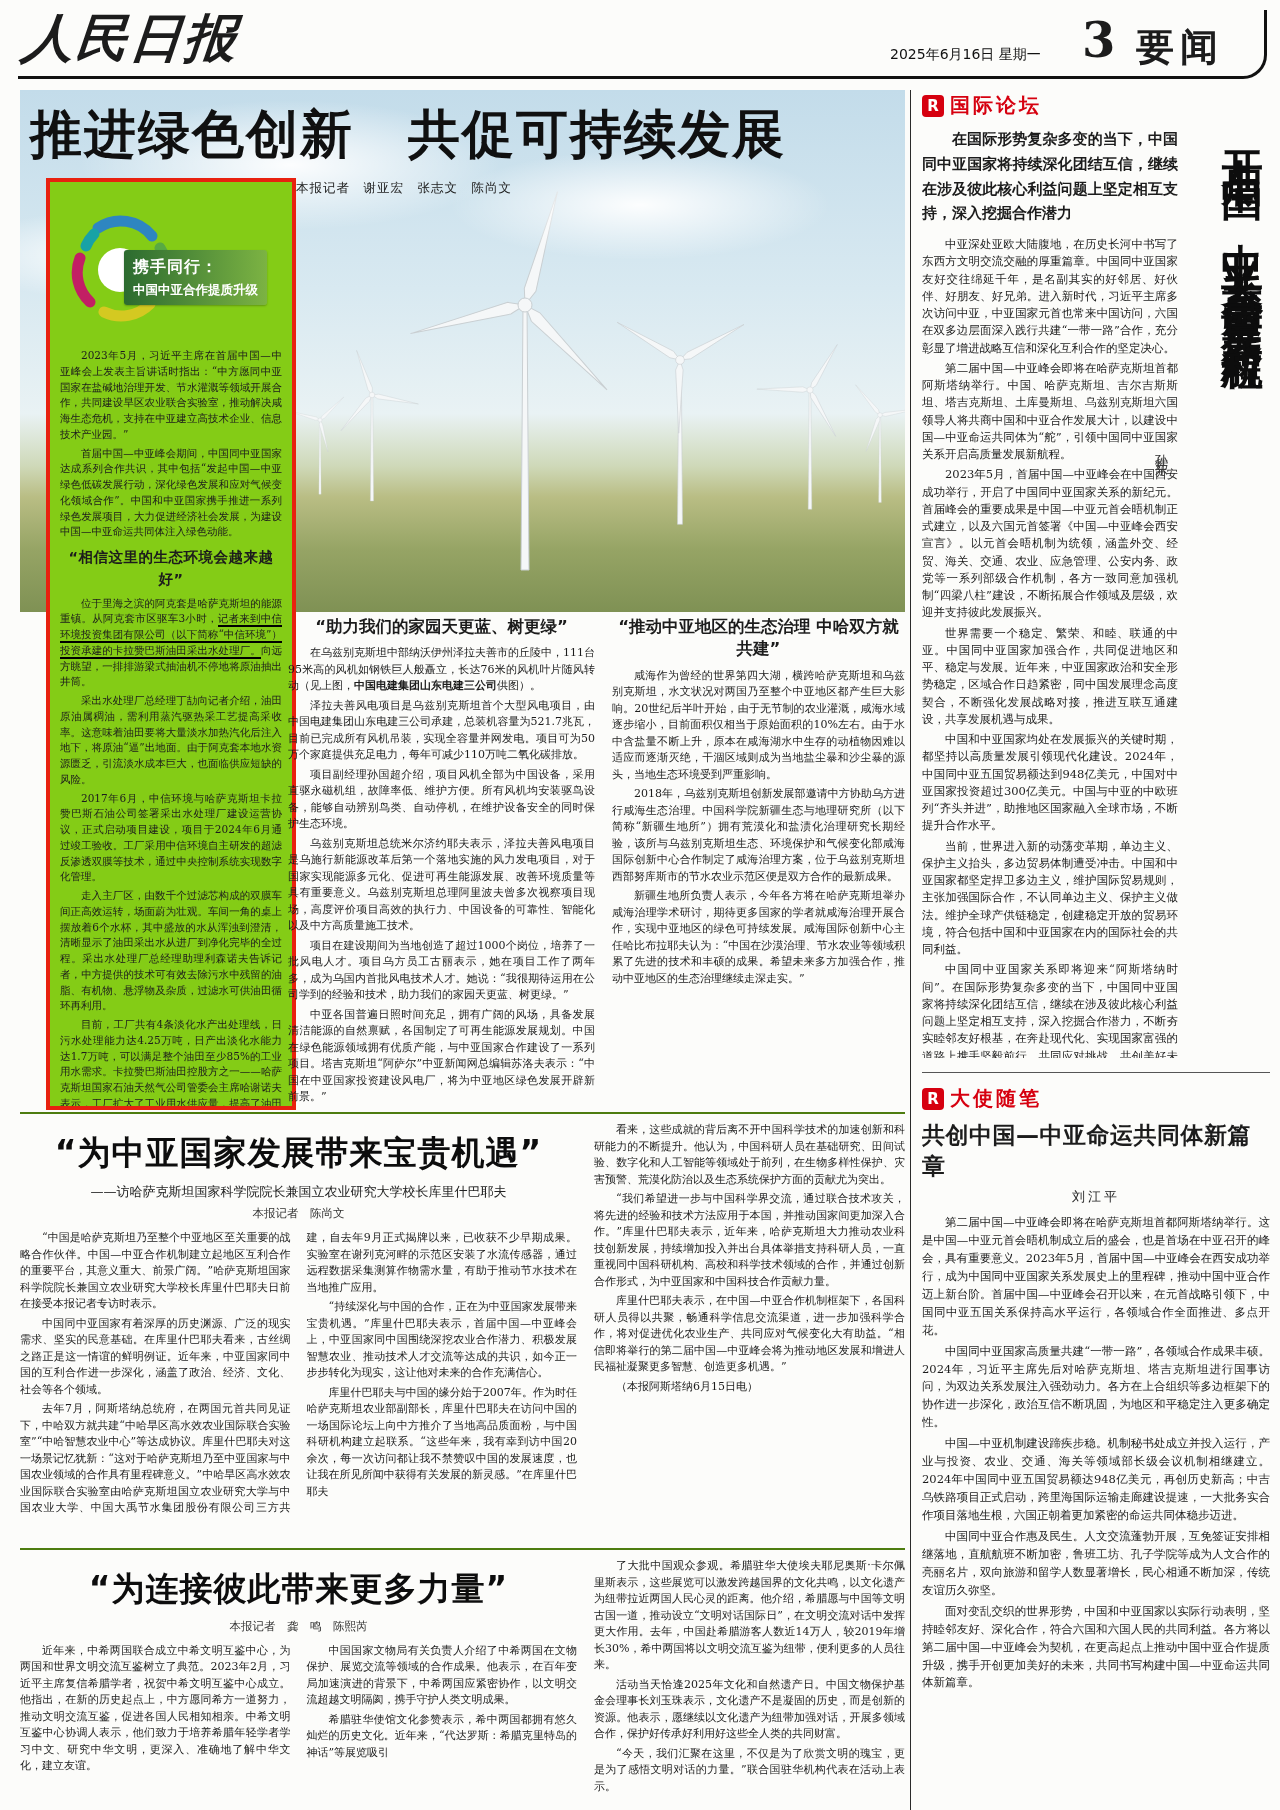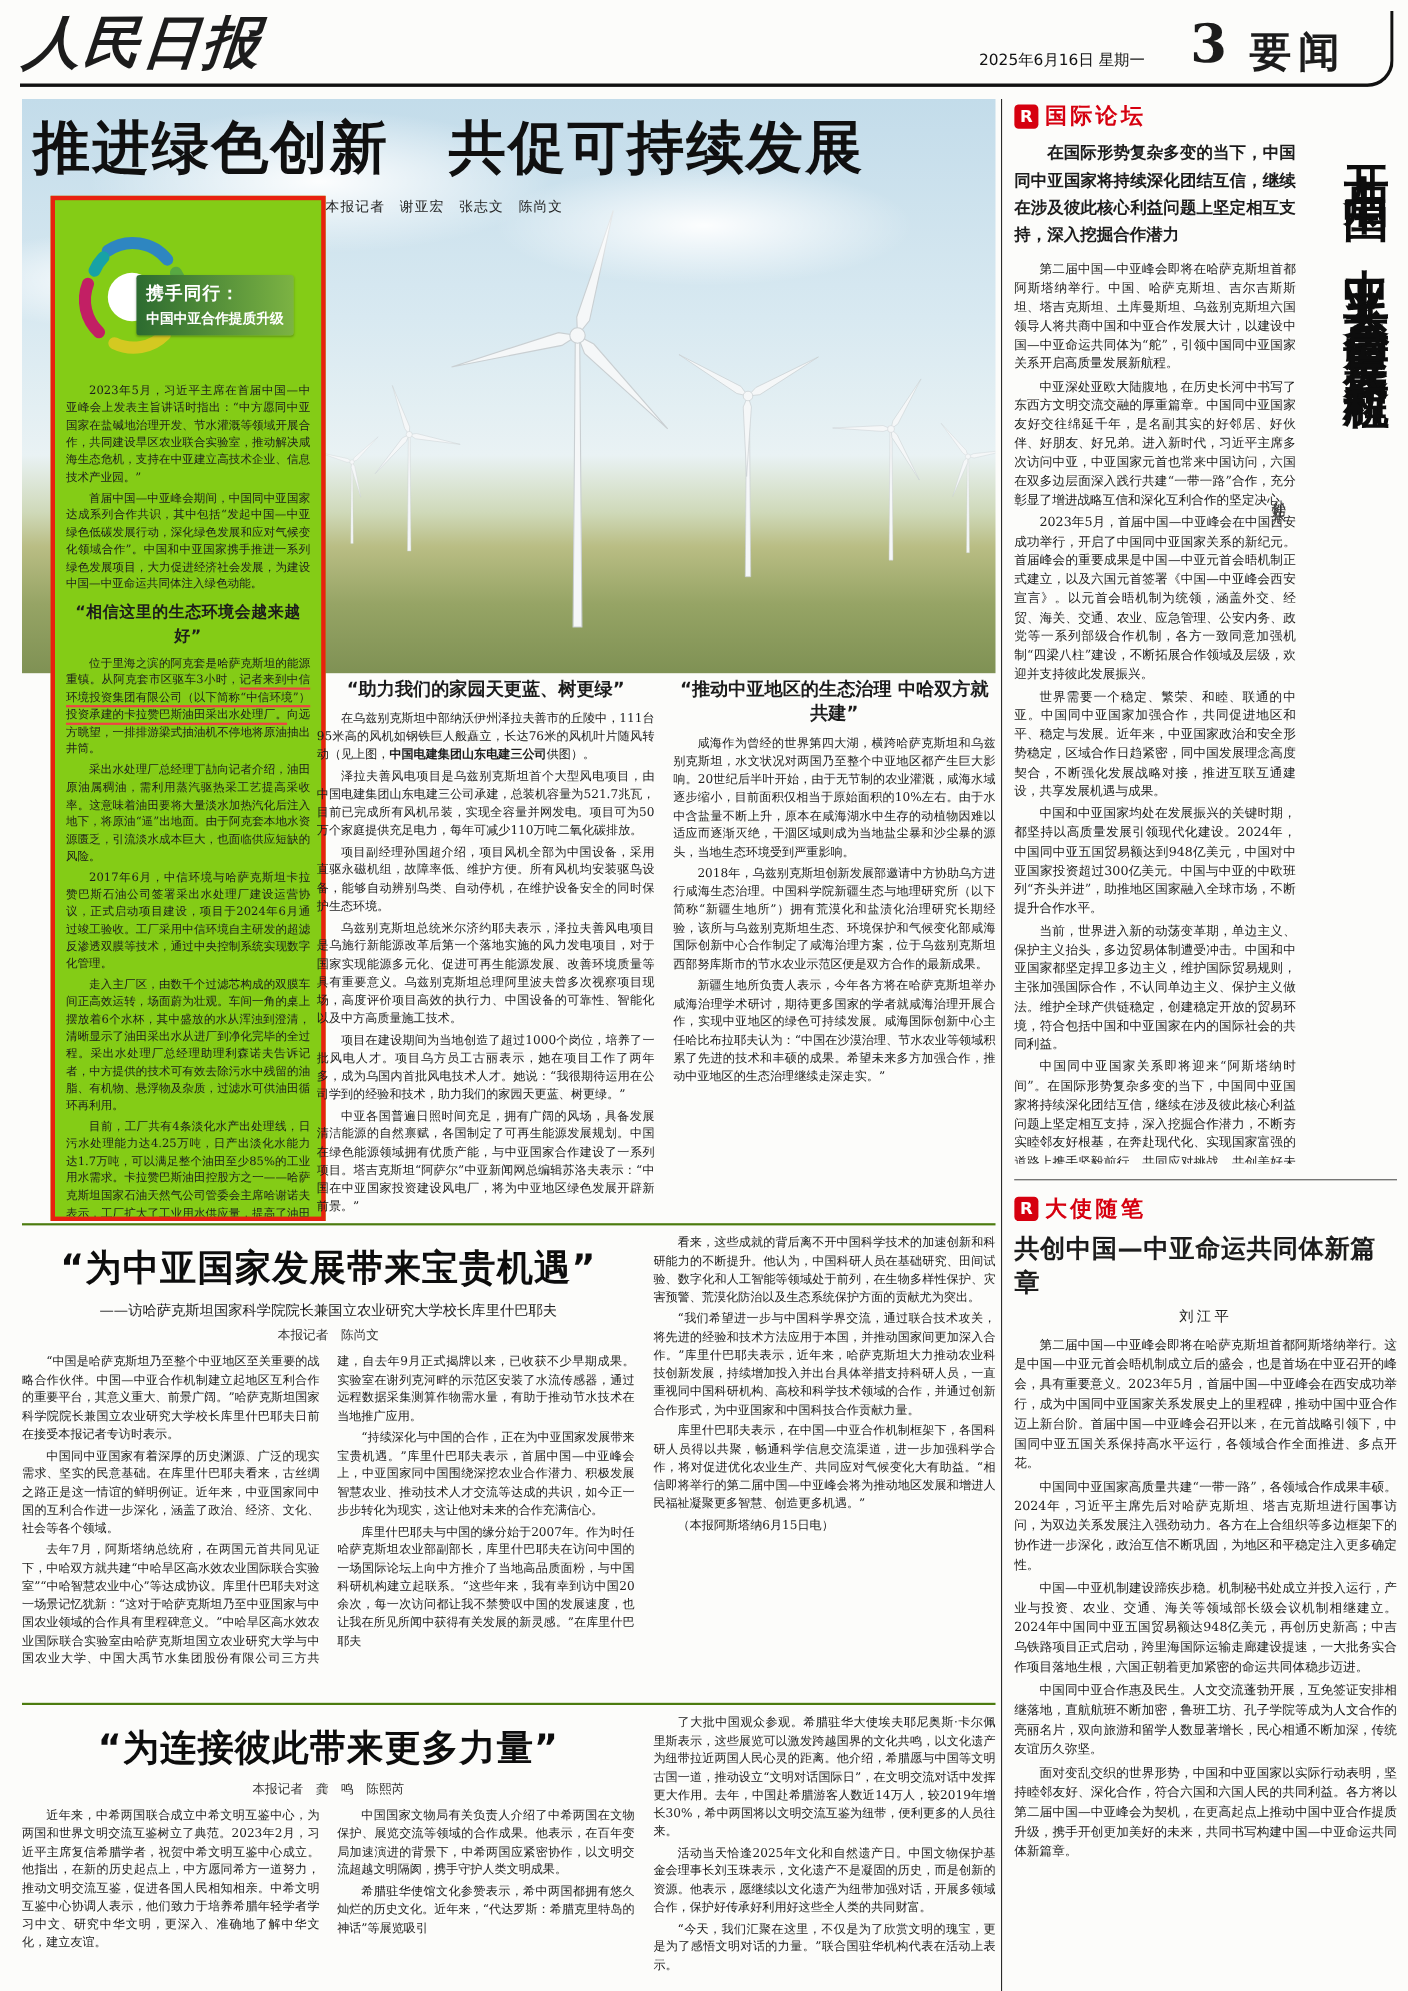--- a/index.html
+++ b/index.html
@@ -33,21 +33,21 @@
   .redbox{left:22px;top:178px;width:250px;height:932px;background:#84cc16;border:4px solid #e8210f;
           box-sizing:border-box;padding:24px 10px;overflow:hidden;font-size:10.5px;line-height:1.5;margin-left:24px;}
   .logo-row{position:relative;height:138px;margin-bottom:4px;}
   .logo-label{position:absolute;left:64px;top:44px;background:linear-gradient(90deg,#2c6b30,#7cb343);
               color:#fff;padding:5px 9px;border-radius:3px;
               font-family:"DejaVu Sans","Liberation Sans",sans-serif;box-shadow:0 1px 2px rgba(0,0,0,.25);}
   .logo-label .l1{font-size:16px;font-weight:bold;letter-spacing:1px;}
   .logo-label .l2{font-size:12.5px;font-weight:bold;margin-top:2px;}
   .redbox h3{margin:7px 0 5px 0;font-size:14.5px;text-align:center;letter-spacing:.5px;
              font-family:"DejaVu Sans","Liberation Sans",sans-serif;}
-  .ul-red{border-bottom:2px solid #ef4444;padding-bottom:1px;}
+  .ul-red{border-bottom:2px solid #000000;padding-bottom:1px;}
   .b{font-weight:bold;}
 
   
   .colA{left:288px;top:614px;width:307px;height:496px;overflow:hidden;font-size:11px;line-height:1.5;}
   .colB{left:612px;top:614px;width:293px;height:496px;overflow:hidden;font-size:11px;line-height:1.5;}
   .colA h3,.colB h3{margin:2px 0 7px 0;font-size:16.5px;text-align:center;line-height:1.35;
                     font-family:"DejaVu Sans","Liberation Sans",sans-serif;}
 
   
   .sect{left:20px;width:885px;overflow:hidden;border-top:2px solid #4d7c0f;box-sizing:border-box;
@@ -251,22 +251,22 @@
   <div class="abs vdiv"></div>
 
   <section class="abs forum">
     <div class="badge-row">
       <span class="rbadge">R</span>
       <span class="badge-label">国际论坛</span>
     </div>
     <p class="standfirst">在国际形势复杂多变的当下，中国同中亚国家将持续深化团结互信，继续在涉及彼此核心利益问题上坚定相互支持，深入挖掘合作潜力</p>
     <div class="forum-col">
       <div>
+          <p class="para">中亚深处亚欧大陆腹地，在历史长河中书写了东西方文明交流交融的厚重篇章。中国同中亚国家友好交往绵延千年，是名副其实的好邻居、好伙伴、好朋友、好兄弟。进入新时代，习近平主席多次访问中亚，中亚国家元首也常来中国访问，六国在双多边层面深入践行共建“一带一路”合作，充分彰显了增进战略互信和深化互利合作的坚定决心。</p>
           <p class="para">第二届中国—中亚峰会即将在哈萨克斯坦首都阿斯塔纳举行。中国、哈萨克斯坦、吉尔吉斯斯坦、塔吉克斯坦、土库曼斯坦、乌兹别克斯坦六国领导人将共商中国和中亚合作发展大计，以建设中国—中亚命运共同体为“舵”，引领中国同中亚国家关系开启高质量发展新航程。</p>
-          <p class="para">中亚深处亚欧大陆腹地，在历史长河中书写了东西方文明交流交融的厚重篇章。中国同中亚国家友好交往绵延千年，是名副其实的好邻居、好伙伴、好朋友、好兄弟。进入新时代，习近平主席多次访问中亚，中亚国家元首也常来中国访问，六国在双多边层面深入践行共建“一带一路”合作，充分彰显了增进战略互信和深化互利合作的坚定决心。</p>
           <p class="para">2023年5月，首届中国—中亚峰会在中国西安成功举行，开启了中国同中亚国家关系的新纪元。首届峰会的重要成果是中国—中亚元首会晤机制正式建立，以及六国元首签署《中国—中亚峰会西安宣言》。以元首会晤机制为统领，涵盖外交、经贸、海关、交通、农业、应急管理、公安内务、政党等一系列部级合作机制，各方一致同意加强机制“四梁八柱”建设，不断拓展合作领域及层级，欢迎并支持彼此发展振兴。</p>
           <p class="para">世界需要一个稳定、繁荣、和睦、联通的中亚。中国同中亚国家加强合作，共同促进地区和平、稳定与发展。近年来，中亚国家政治和安全形势稳定，区域合作日趋紧密，同中国发展理念高度契合，不断强化发展战略对接，推进互联互通建设，共享发展机遇与成果。</p>
           <p class="para">中国和中亚国家均处在发展振兴的关键时期，都坚持以高质量发展引领现代化建设。2024年，中国同中亚五国贸易额达到948亿美元，中国对中亚国家投资超过300亿美元。中国与中亚的中欧班列“齐头并进”，助推地区国家融入全球市场，不断提升合作水平。</p>
           <p class="para">当前，世界进入新的动荡变革期，单边主义、保护主义抬头，多边贸易体制遭受冲击。中国和中亚国家都坚定捍卫多边主义，维护国际贸易规则，主张加强国际合作，不认同单边主义、保护主义做法。维护全球产供链稳定，创建稳定开放的贸易环境，符合包括中国和中亚国家在内的国际社会的共同利益。</p>
           <p class="para">中国同中亚国家关系即将迎来“阿斯塔纳时间”。在国际形势复杂多变的当下，中国同中亚国家将持续深化团结互信，继续在涉及彼此核心利益问题上坚定相互支持，深入挖掘合作潜力，不断夯实睦邻友好根基，在奔赴现代化、实现国家富强的道路上携手坚毅前行，共同应对挑战，共创美好未来。</p>
         </div>
 
     </div>
     <div class="vtitle">开启中国—中亚关系高质量发展新航程</div>
     <div class="vauthor">孙炜东</div>

